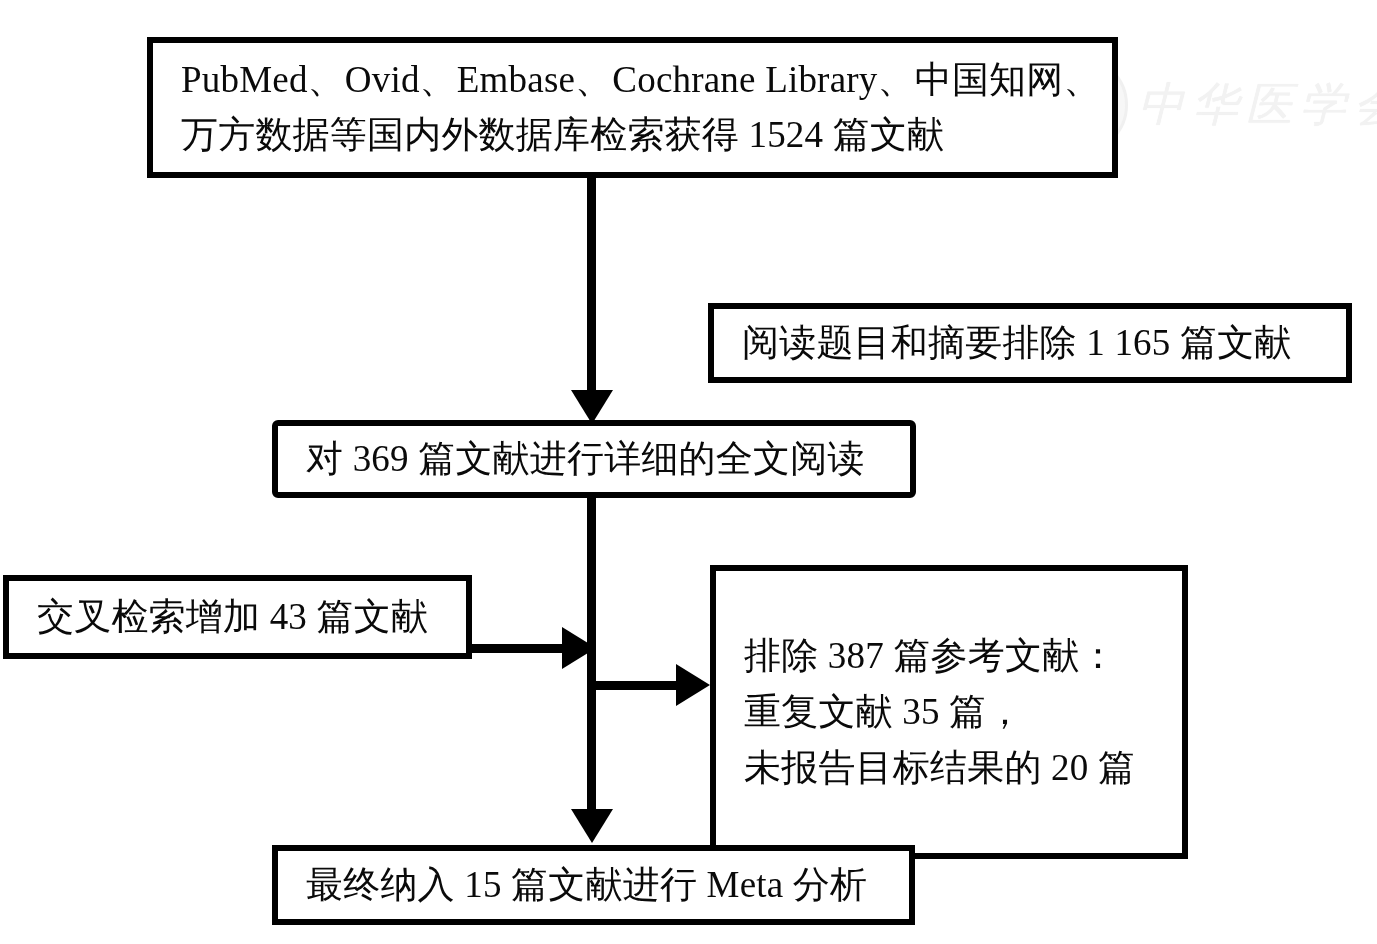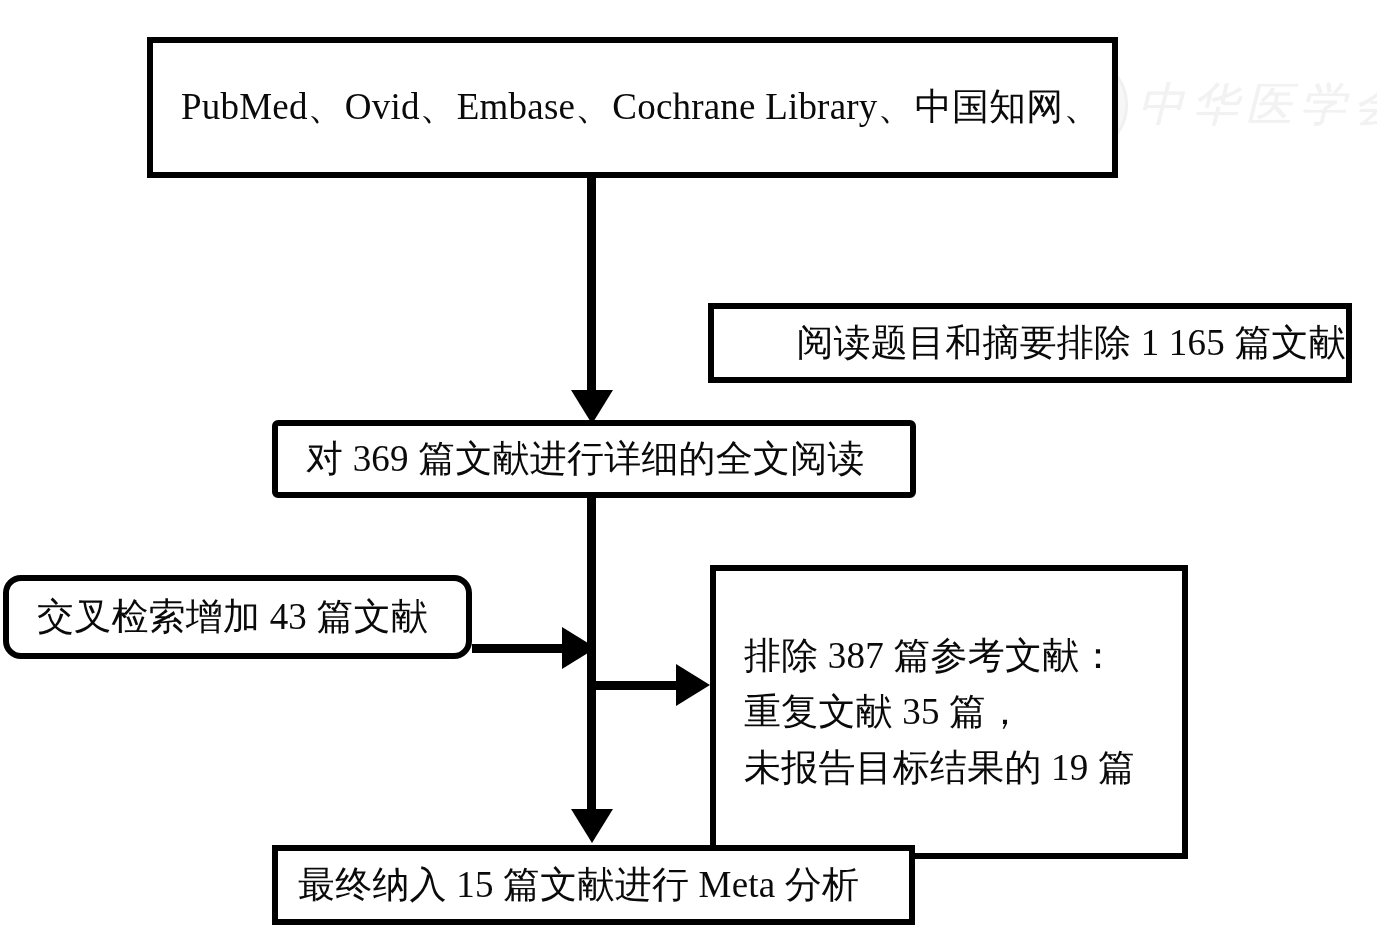--- a/index.html
+++ b/index.html
@@ -43,44 +43,42 @@
   
   #box-sources {
     left: 147px;  top: 37px;
     width: 971px; height: 141px;
     padding: 0 0 0 28px;
   }
   #box-title-abstract-excluded {
     left: 708px;  top: 303px;
     width: 644px; height: 80px;
     padding: 0 0 0 28px;
-    align-items: flex-end;
   }
   #box-fulltext-read {
     left: 272px;  top: 420px;
     width: 644px; height: 78px;
     padding: 0 0 0 28px;
     border-radius: 6px;
   }
   #box-cross-search {
     left: 3px;    top: 575px;
     width: 469px; height: 84px;
     padding: 0 0 0 28px;
-    border-radius: 18px;
   }
   #box-excluded-detail {
     left: 710px;  top: 565px;
     width: 478px; height: 294px;
     padding: 0 16px 0 28px;
   }
   #box-excluded-detail .box-line { line-height: 1.52; }
   #box-final-meta {
     left: 272px;  top: 845px;
     width: 643px; height: 80px;
-    padding: 0 0 0 20px;
+    padding: 0 0 0 28px;
   }
 
   
   .conn {
     position: absolute;
     background: #000000;
     z-index: 2;
   }
   .v-line { width: 9px; }
   .h-line { height: 9px; }
@@ -160,20 +158,21 @@
 
 <div id="flowchart-canvas">
 
   <div id="watermark">
     <div id="watermark-seal"></div>
     <div id="watermark-text">中华医学会</div>
   </div>
 
   <div class="flow-box" id="box-sources">
     <span class="box-line">PubMed、Ovid、Embase、Cochrane Library、中国知网、</span>
+    <span class="box-line">万方数据等国内外数据库检索获得 1524 篇文献</span>
   </div>
 
   <div class="conn v-line" id="conn-sources-to-fulltext"></div>
   <div class="arrow-down" id="arrow-sources-to-fulltext"></div>
 
   <div class="flow-box" id="box-title-abstract-excluded">
     <span class="box-line">阅读题目和摘要排除 1 165 篇文献</span>
   </div>
 
   <div class="flow-box" id="box-fulltext-read">
@@ -189,20 +188,20 @@
 
   <div class="conn h-line" id="conn-cross-to-stem"></div>
   <div class="arrow-right" id="arrow-cross-to-stem"></div>
 
   <div class="conn h-line" id="conn-stem-to-excluded"></div>
   <div class="arrow-right" id="arrow-stem-to-excluded"></div>
 
   <div class="flow-box" id="box-excluded-detail">
     <span class="box-line">排除 387 篇参考文献：</span>
     <span class="box-line">重复文献 35 篇，</span>
-    <span class="box-line">未报告目标结果的 19 篇</span>
+    <span class="box-line">未报告目标结果的 20 篇</span>
   </div>
 
   <div class="flow-box" id="box-final-meta">
     <span class="box-line">最终纳入 15 篇文献进行 Meta 分析</span>
   </div>
 
 </div>
 
 </body></html>

